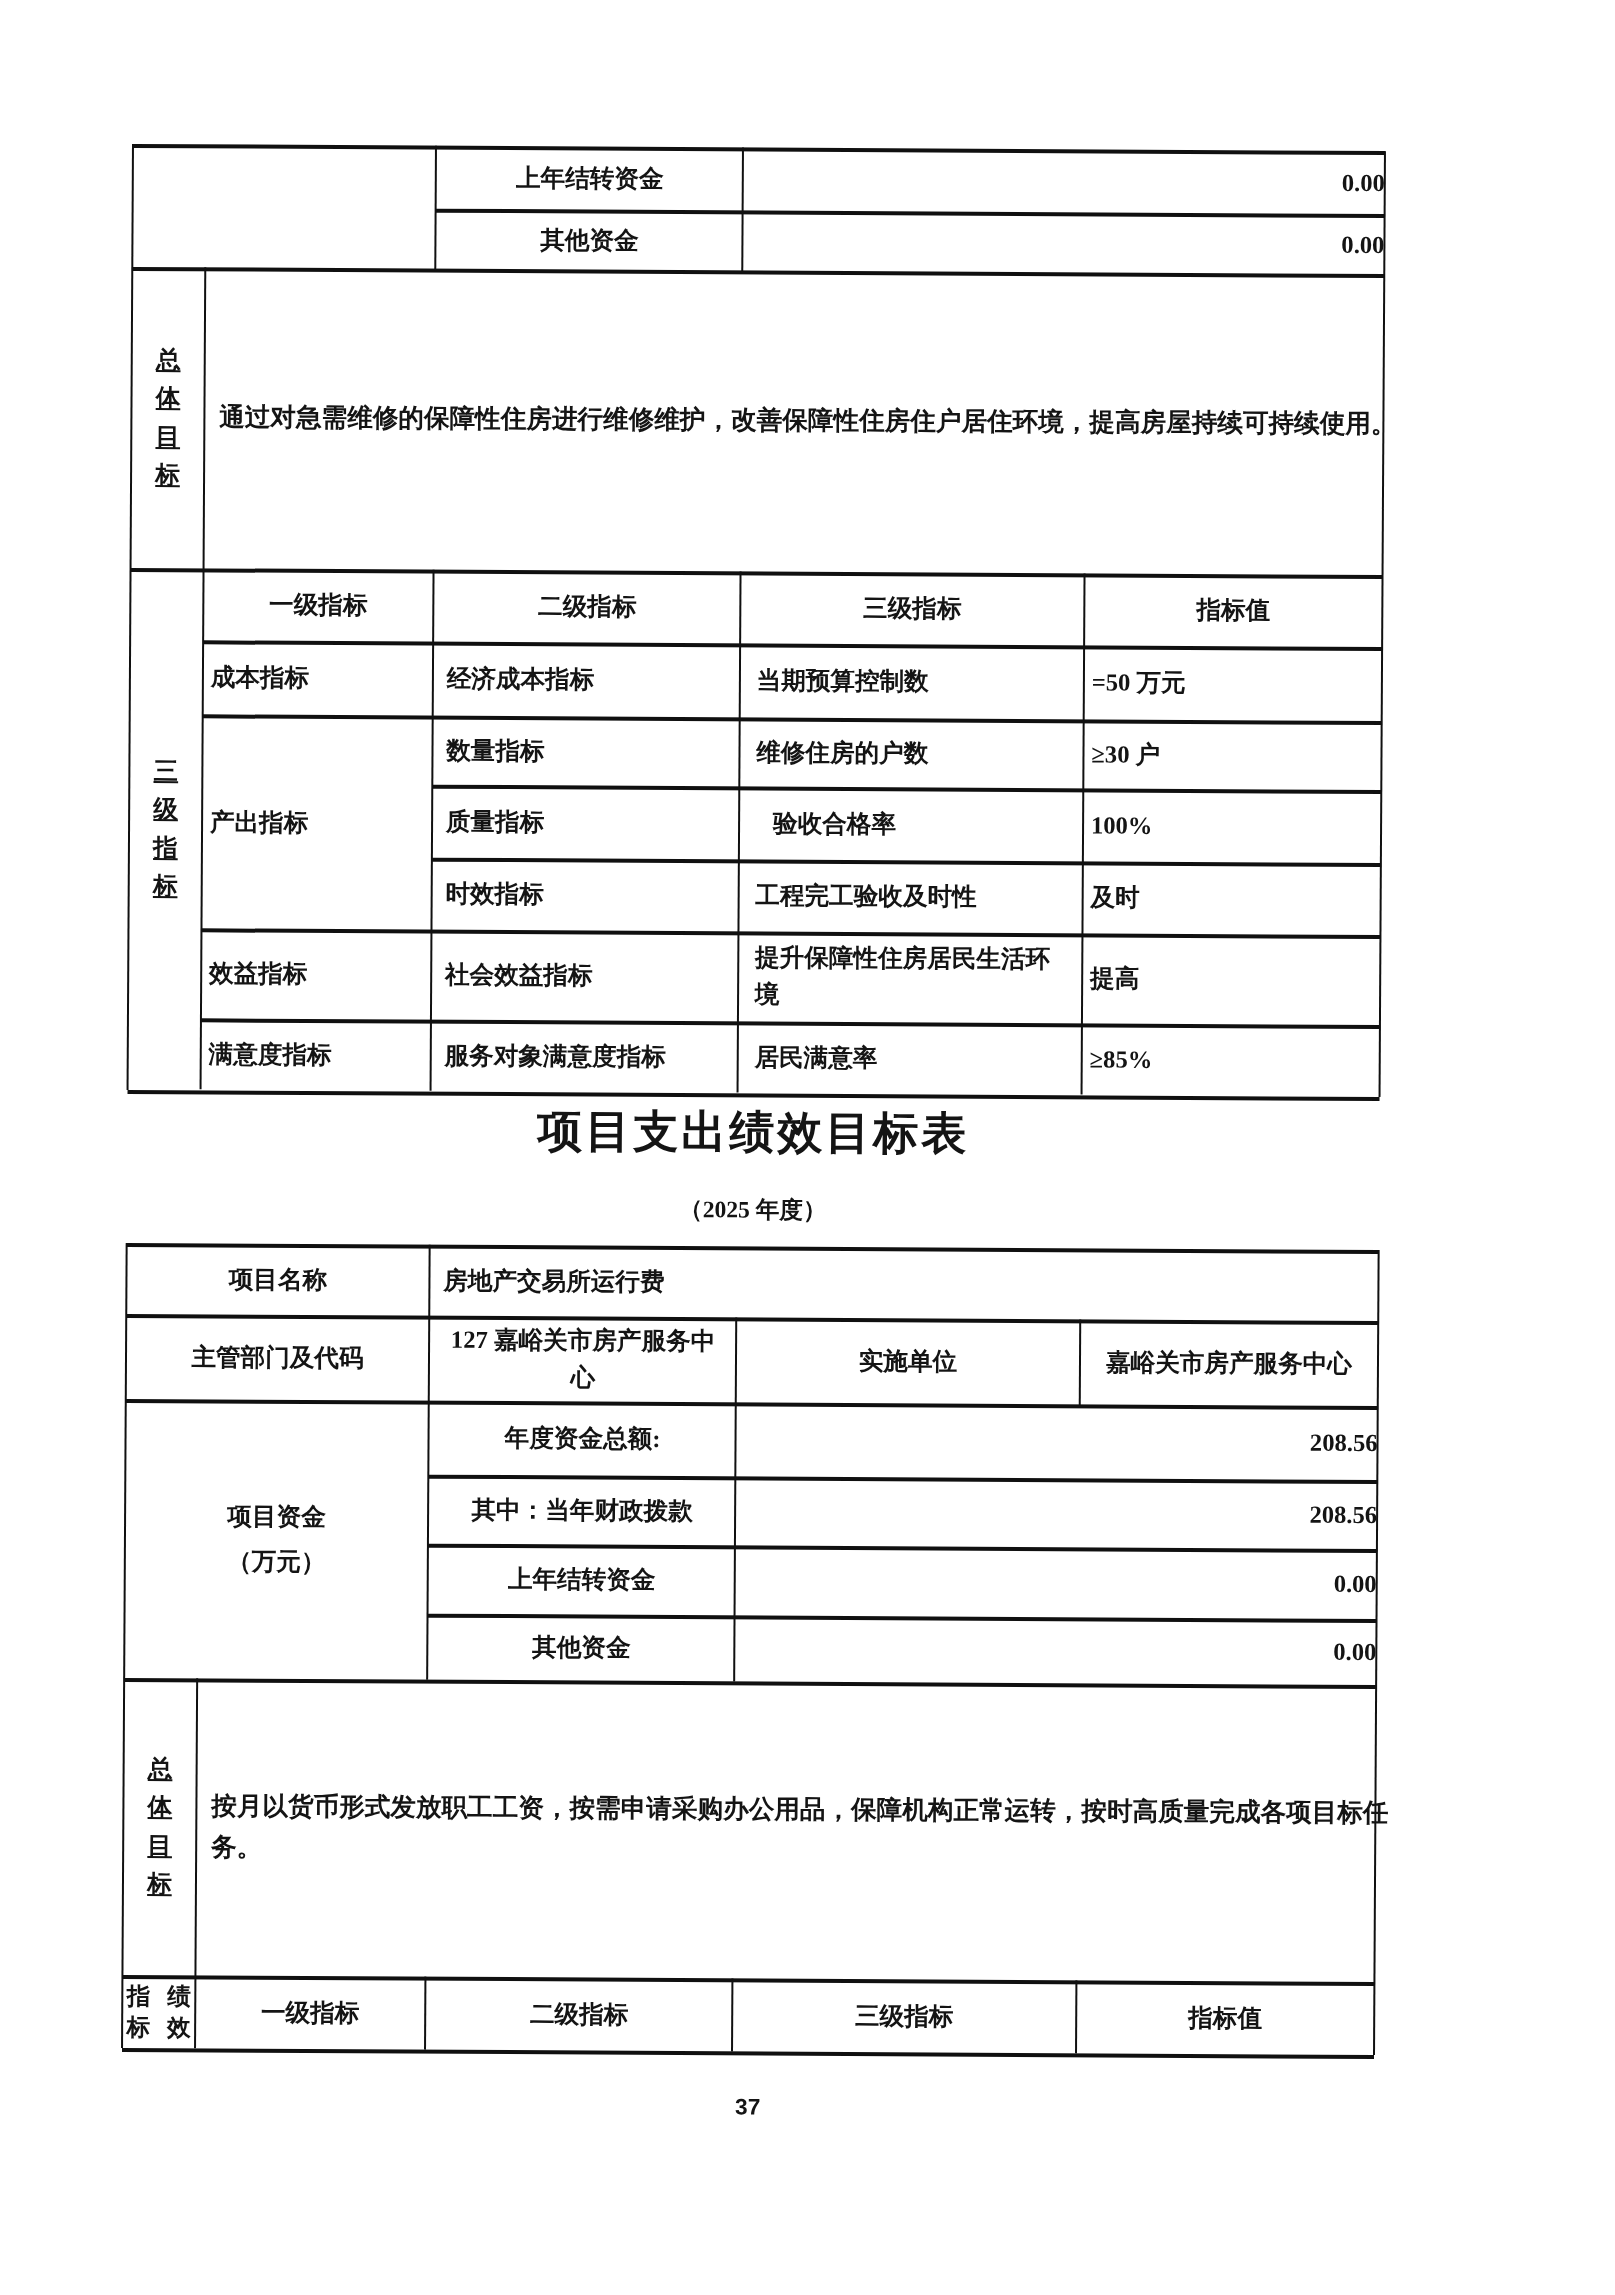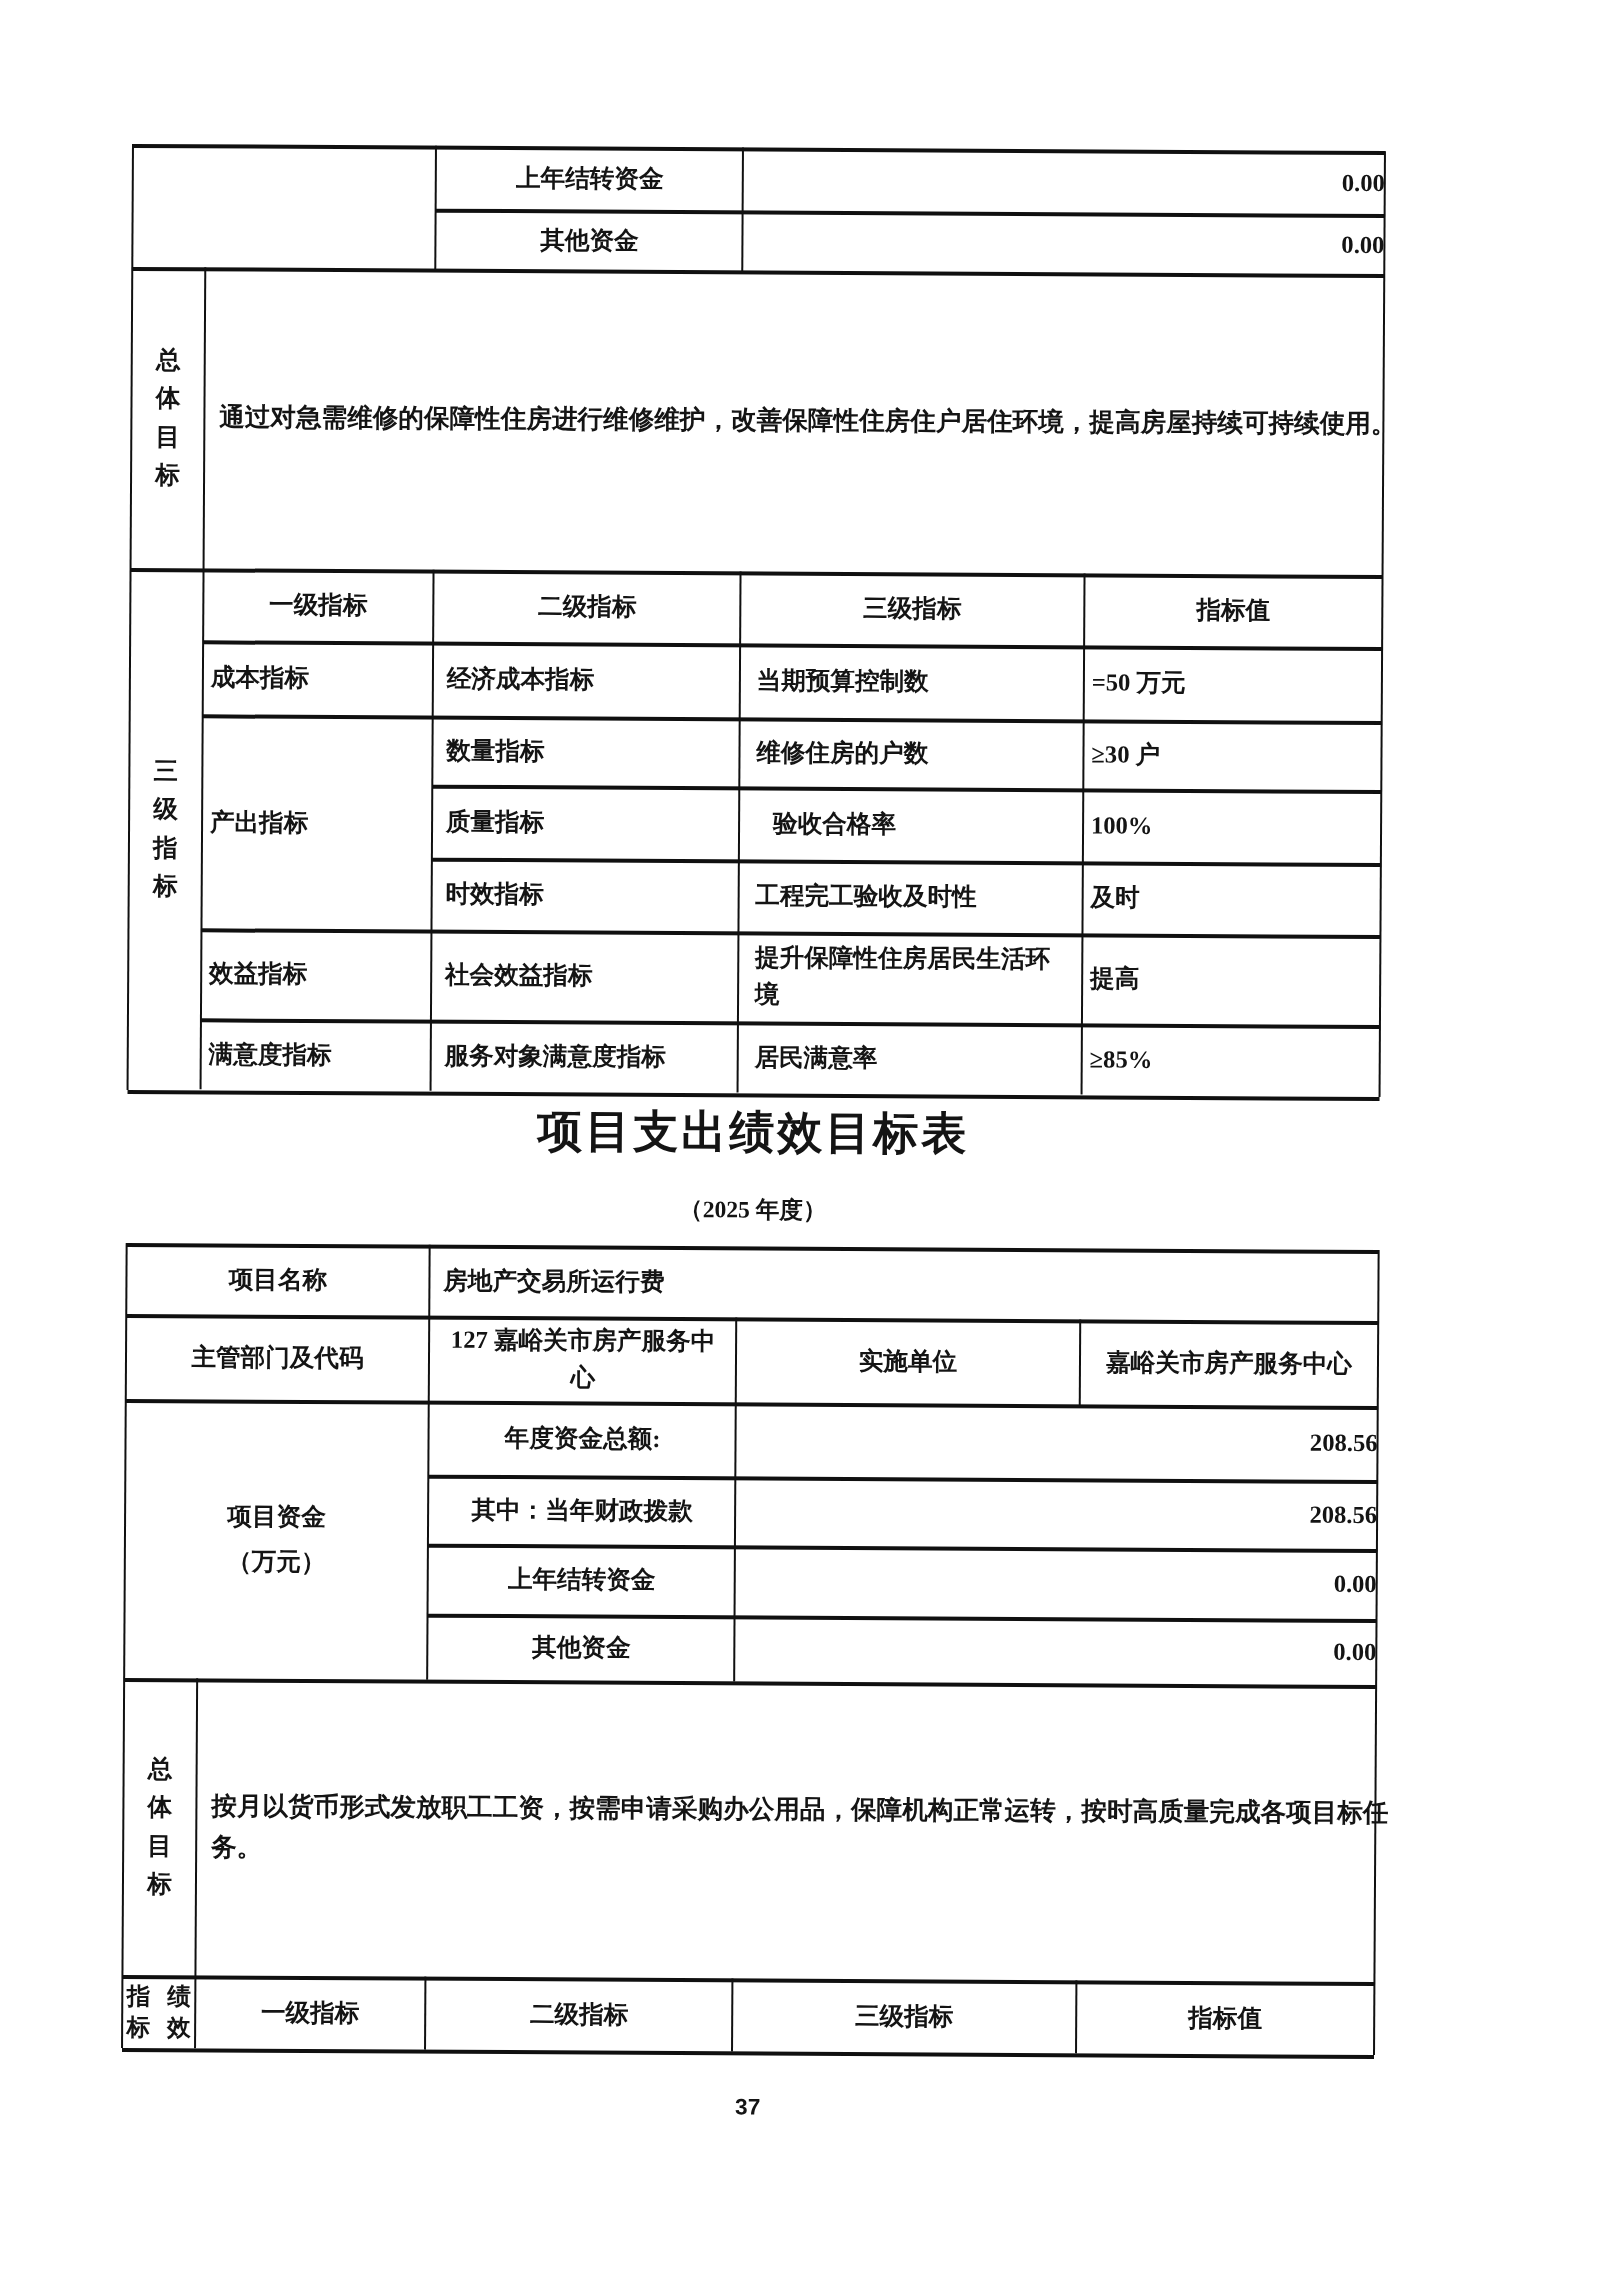--- a/index.html
+++ b/index.html
@@ -23,21 +23,21 @@
   .c{justify-content:center;text-align:center;}
   .l16{padding-left:7.9px;}
   .l28{padding-left:13.8px;}
   .l34{padding-left:16.7px;}
   .l70{padding-left:34px;}
   .r{justify-content:flex-end;padding-right:12.8px;}
   .pre{white-space:pre-line;}
   .wrap{white-space:pre-line;line-height:1.5;}
   .para{padding:0 14.8px;white-space:normal;line-height:1.6;font-size:25.6px;}
   .vcell{position:absolute;display:flex;align-items:center;justify-content:center;}
-  .vtext{width:26.6px;text-align:center;word-break:break-all;line-height:1.56;font-size:24.6px;}
+  .vtext{width:26.6px;text-align:center;word-break:break-all;line-height:1.56;font-size:24.6px;text-decoration:underline;}
   .vpair{display:flex;gap:16px;}
   .vtext2{width:24.6px;text-align:center;word-break:break-all;line-height:1.3;font-size:23.6px;}
   .title{
     position:absolute;left:133px;top:1099px;width:1252px;
     text-align:center;font-size:45px;font-weight:700;letter-spacing:3px;
   }
   .subtitle{
     position:absolute;left:133px;top:1190px;width:1252px;
     text-align:center;font-size:23.6px;
   }

